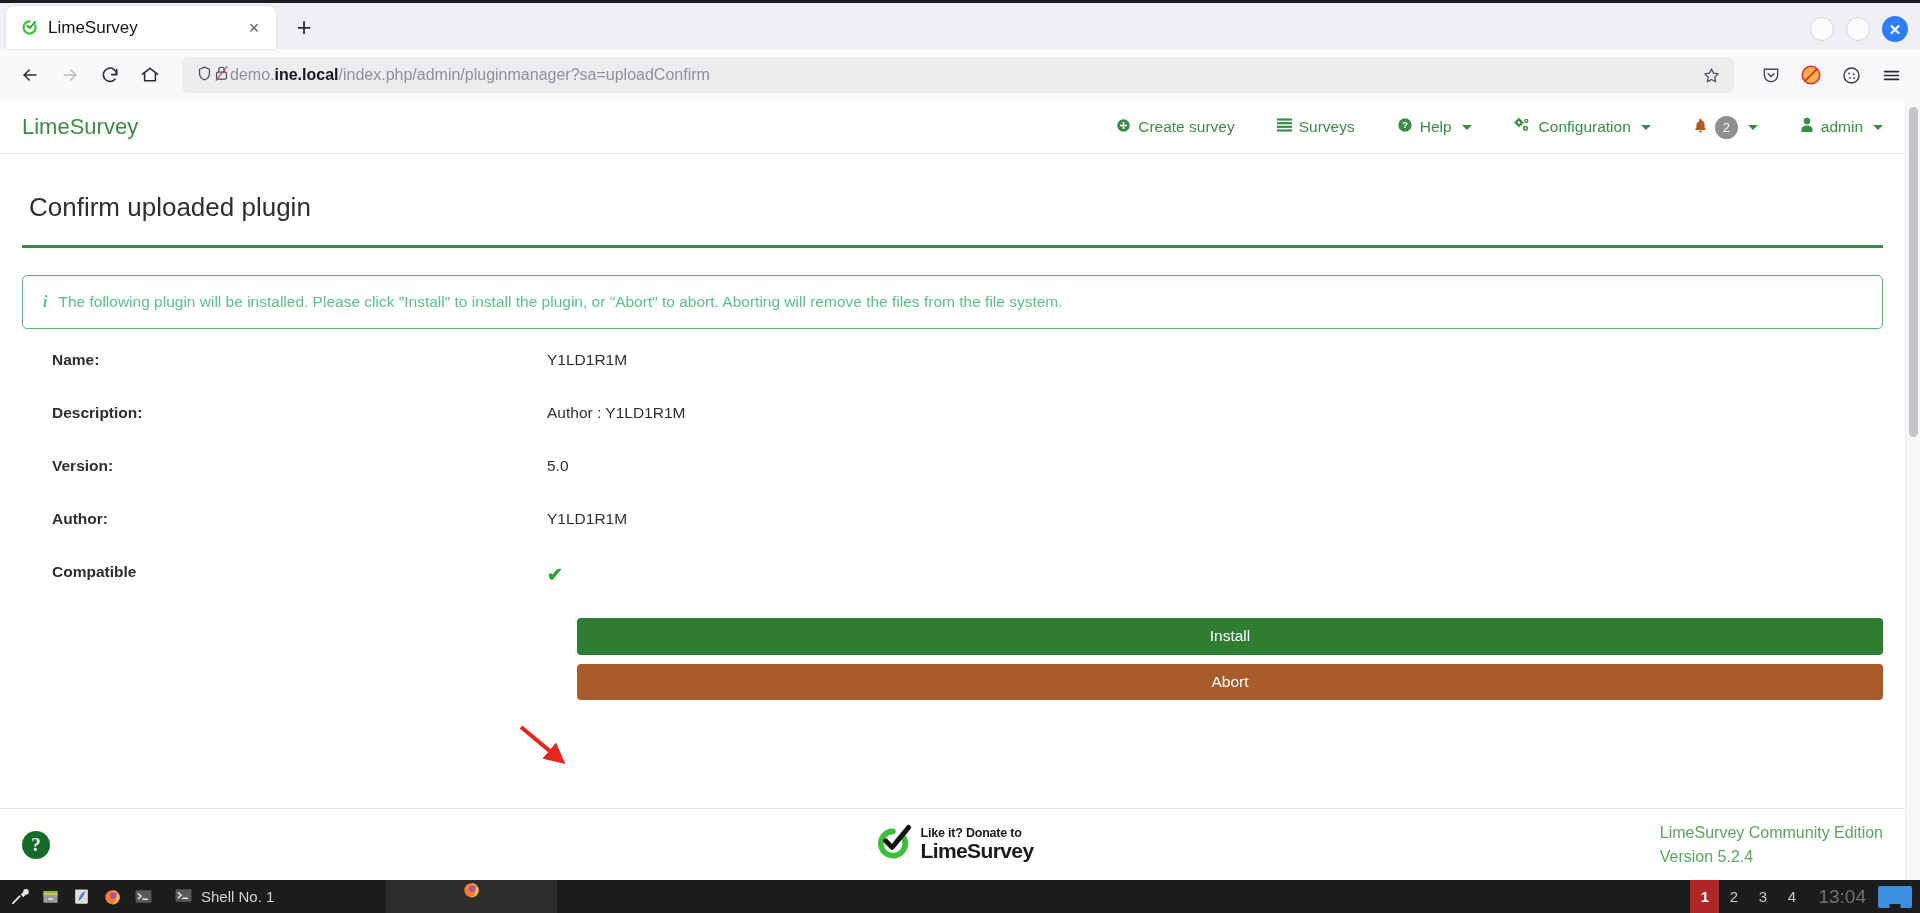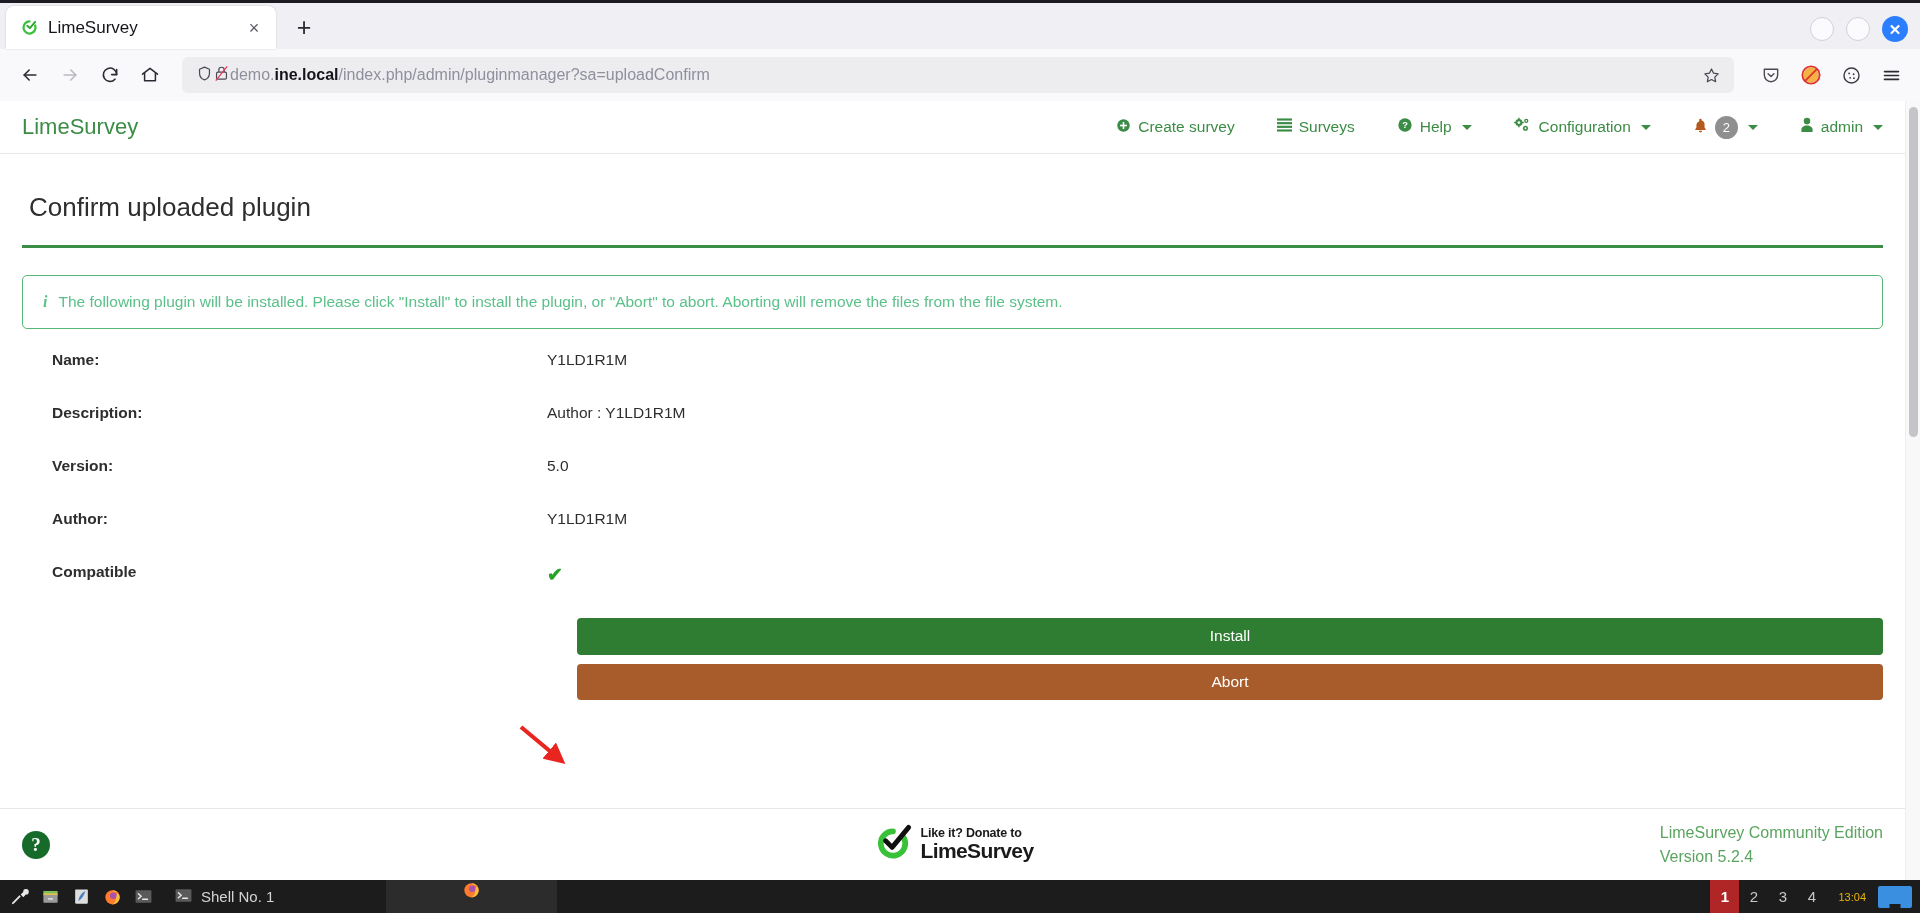--- a/index.html
+++ b/index.html
@@ -315,21 +315,21 @@
     display: flex;
     align-items: center;
     height: 33px;
   }
   .desk {
     width: 29px; height: 33px;
     display: flex; align-items: center; justify-content: center;
     font-size: 15px; color: #c8c8c8;
   }
   .desk.on { background: #b02525; color: #fff; font-weight: bold; }
-  .tb-clock { padding: 0 12px; color: #eab308; font-size: 11px; }
+  .tb-clock { padding: 0 12px; color: #737373; font-size: 19px; }
   .tb-win {
     width: 34px; height: 22px;
     background: #3b8fe0;
     margin-right: 8px;
     border-radius: 2px;
     position: relative;
   }
   .tb-win::after {
     content: "";
     position: absolute;

